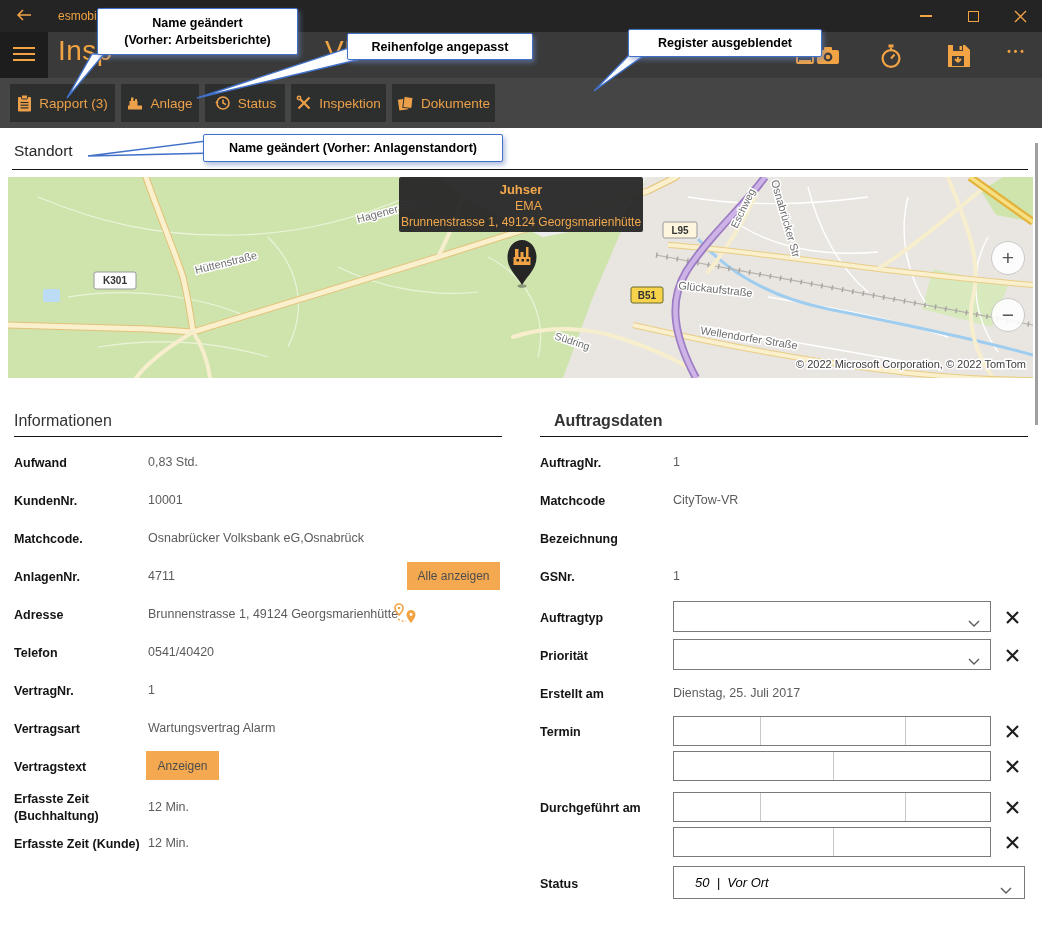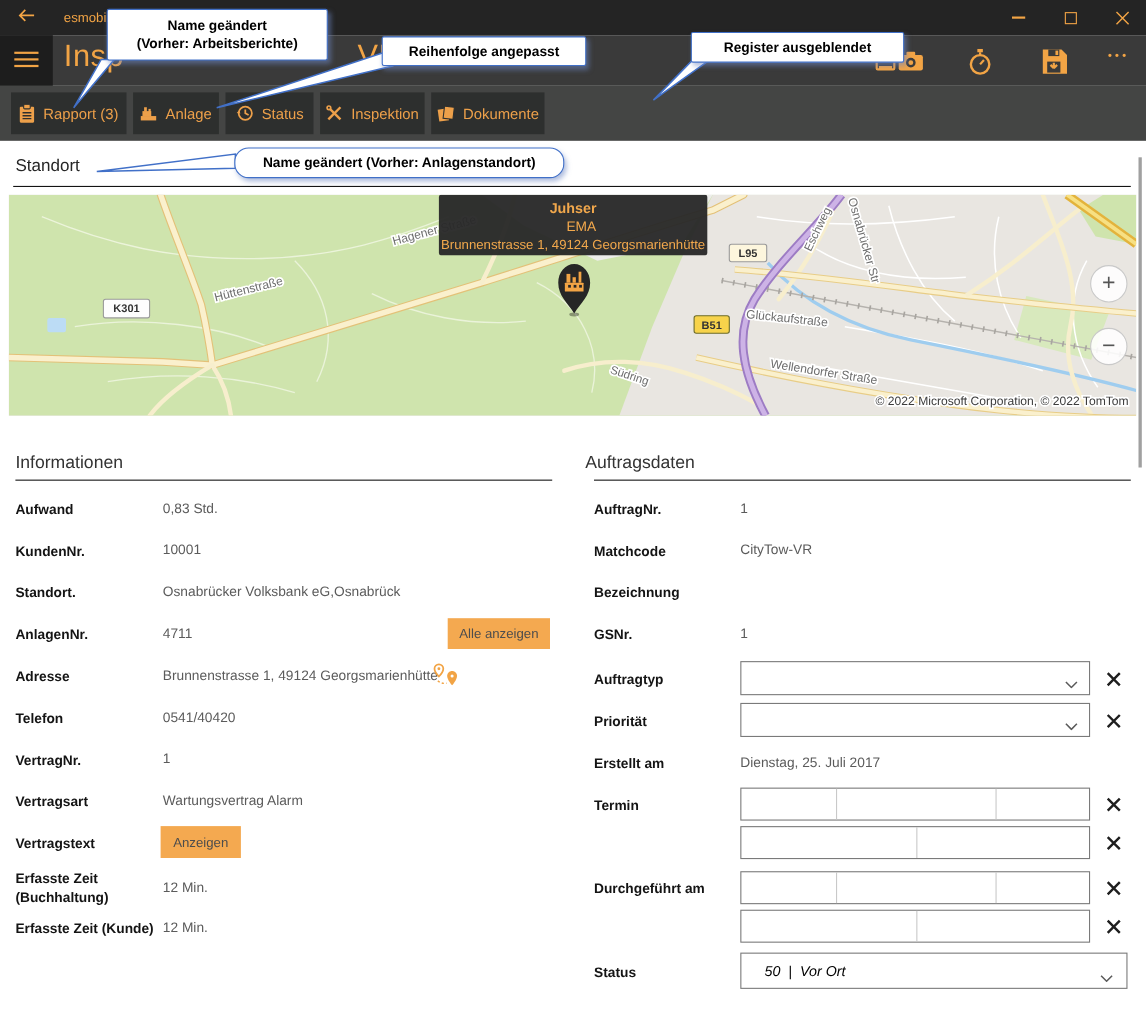--- a/index.html
+++ b/index.html
@@ -75,21 +75,21 @@
   .status-text { position:absolute; left:21px; top:8px; font-size:13px; color:#000000; white-space:pre;font-style:italic; }
   .statusbox .chev { position:absolute; right:12px; top:13px; }
 
   
   .callout { position:absolute; background:#fff; border:1px solid #4170c8; border-radius:2px; z-index:56;
              box-shadow:2px 3px 5px rgba(110,135,195,.55); display:flex; flex-direction:column;
              align-items:center; justify-content:center; font-size:12.5px; font-weight:bold; color:#000; text-align:center; }
   .co-1 { left:97px;  top:8px;   width:201px; height:47px; line-height:17px; }
   .co-2 { left:347px; top:33px;  width:186px; height:27px; }
   .co-3 { left:628px; top:29px;  width:194px; height:28px; }
-  .co-4 { left:213px; top:134px; width:300px; height:28px;border-radius:13px; }
+  .co-4 { left:203px; top:134px; width:300px; height:28px; }
   .pointer-layer { position:absolute; left:0; top:0; width:1042px; height:930px; z-index:55; pointer-events:none; }
 
   .maplabel { font-size:11px; fill:#6e6e6e; paint-order:stroke; stroke:#ffffff; stroke-width:3px; }
   .badgetext { font-size:10px; font-weight:bold; fill:#333; }
 </style>
 </head>
 <body>
 
 <div id="app">
 
@@ -330,21 +330,21 @@
 
   <div class="lrow" style="top:455px;">
     <div class="lbl">Aufwand</div>
     <div class="val">0,83 Std.</div>
   </div>
   <div class="lrow" style="top:493px;">
     <div class="lbl">KundenNr.</div>
     <div class="val">10001</div>
   </div>
   <div class="lrow" style="top:531px;">
-    <div class="lbl">Standort.</div>
+    <div class="lbl">Matchcode.</div>
     <div class="val">Osnabrücker Volksbank eG,Osnabrück</div>
   </div>
   <div class="lrow" style="top:569px;">
     <div class="lbl">AnlagenNr.</div>
     <div class="val">4711</div>
   </div>
   <button class="btn-orange" style="left:407px; top:562px; width:93px; height:28px;">Alle anzeigen</button>
   <div class="lrow" style="top:607px;">
     <div class="lbl">Adresse</div>
     <div class="val">Brunnenstrasse 1, 49124 Georgsmarienhütte</div>
@@ -376,21 +376,21 @@
   <button class="btn-orange" style="left:146px; top:751px; width:73px; height:29px;">Anzeigen</button>
   <div class="lrow" style="top:791px;">
     <div class="lbl" style="width:112px;">Erfasste Zeit (Buchhaltung)</div>
     <div class="val" style="top:9px;">12 Min.</div>
   </div>
   <div class="lrow" style="top:836px;">
     <div class="lbl wide">Erfasste Zeit (Kunde)</div>
     <div class="val">12 Min.</div>
   </div>
 
-  <div class="sec-heading" style="left:532px;">Auftragsdaten</div>
+  <div class="sec-heading" style="left:554px;font-weight:bold;">Auftragsdaten</div>
   <div class="hr hr-auf"></div>
 
   <div class="rrow" style="top:455px;">
     <div class="lbl">AuftragNr.</div>
     <div class="val">1</div>
   </div>
   <div class="rrow" style="top:493px;">
     <div class="lbl">Matchcode</div>
     <div class="val">CityTow-VR</div>
   </div>

